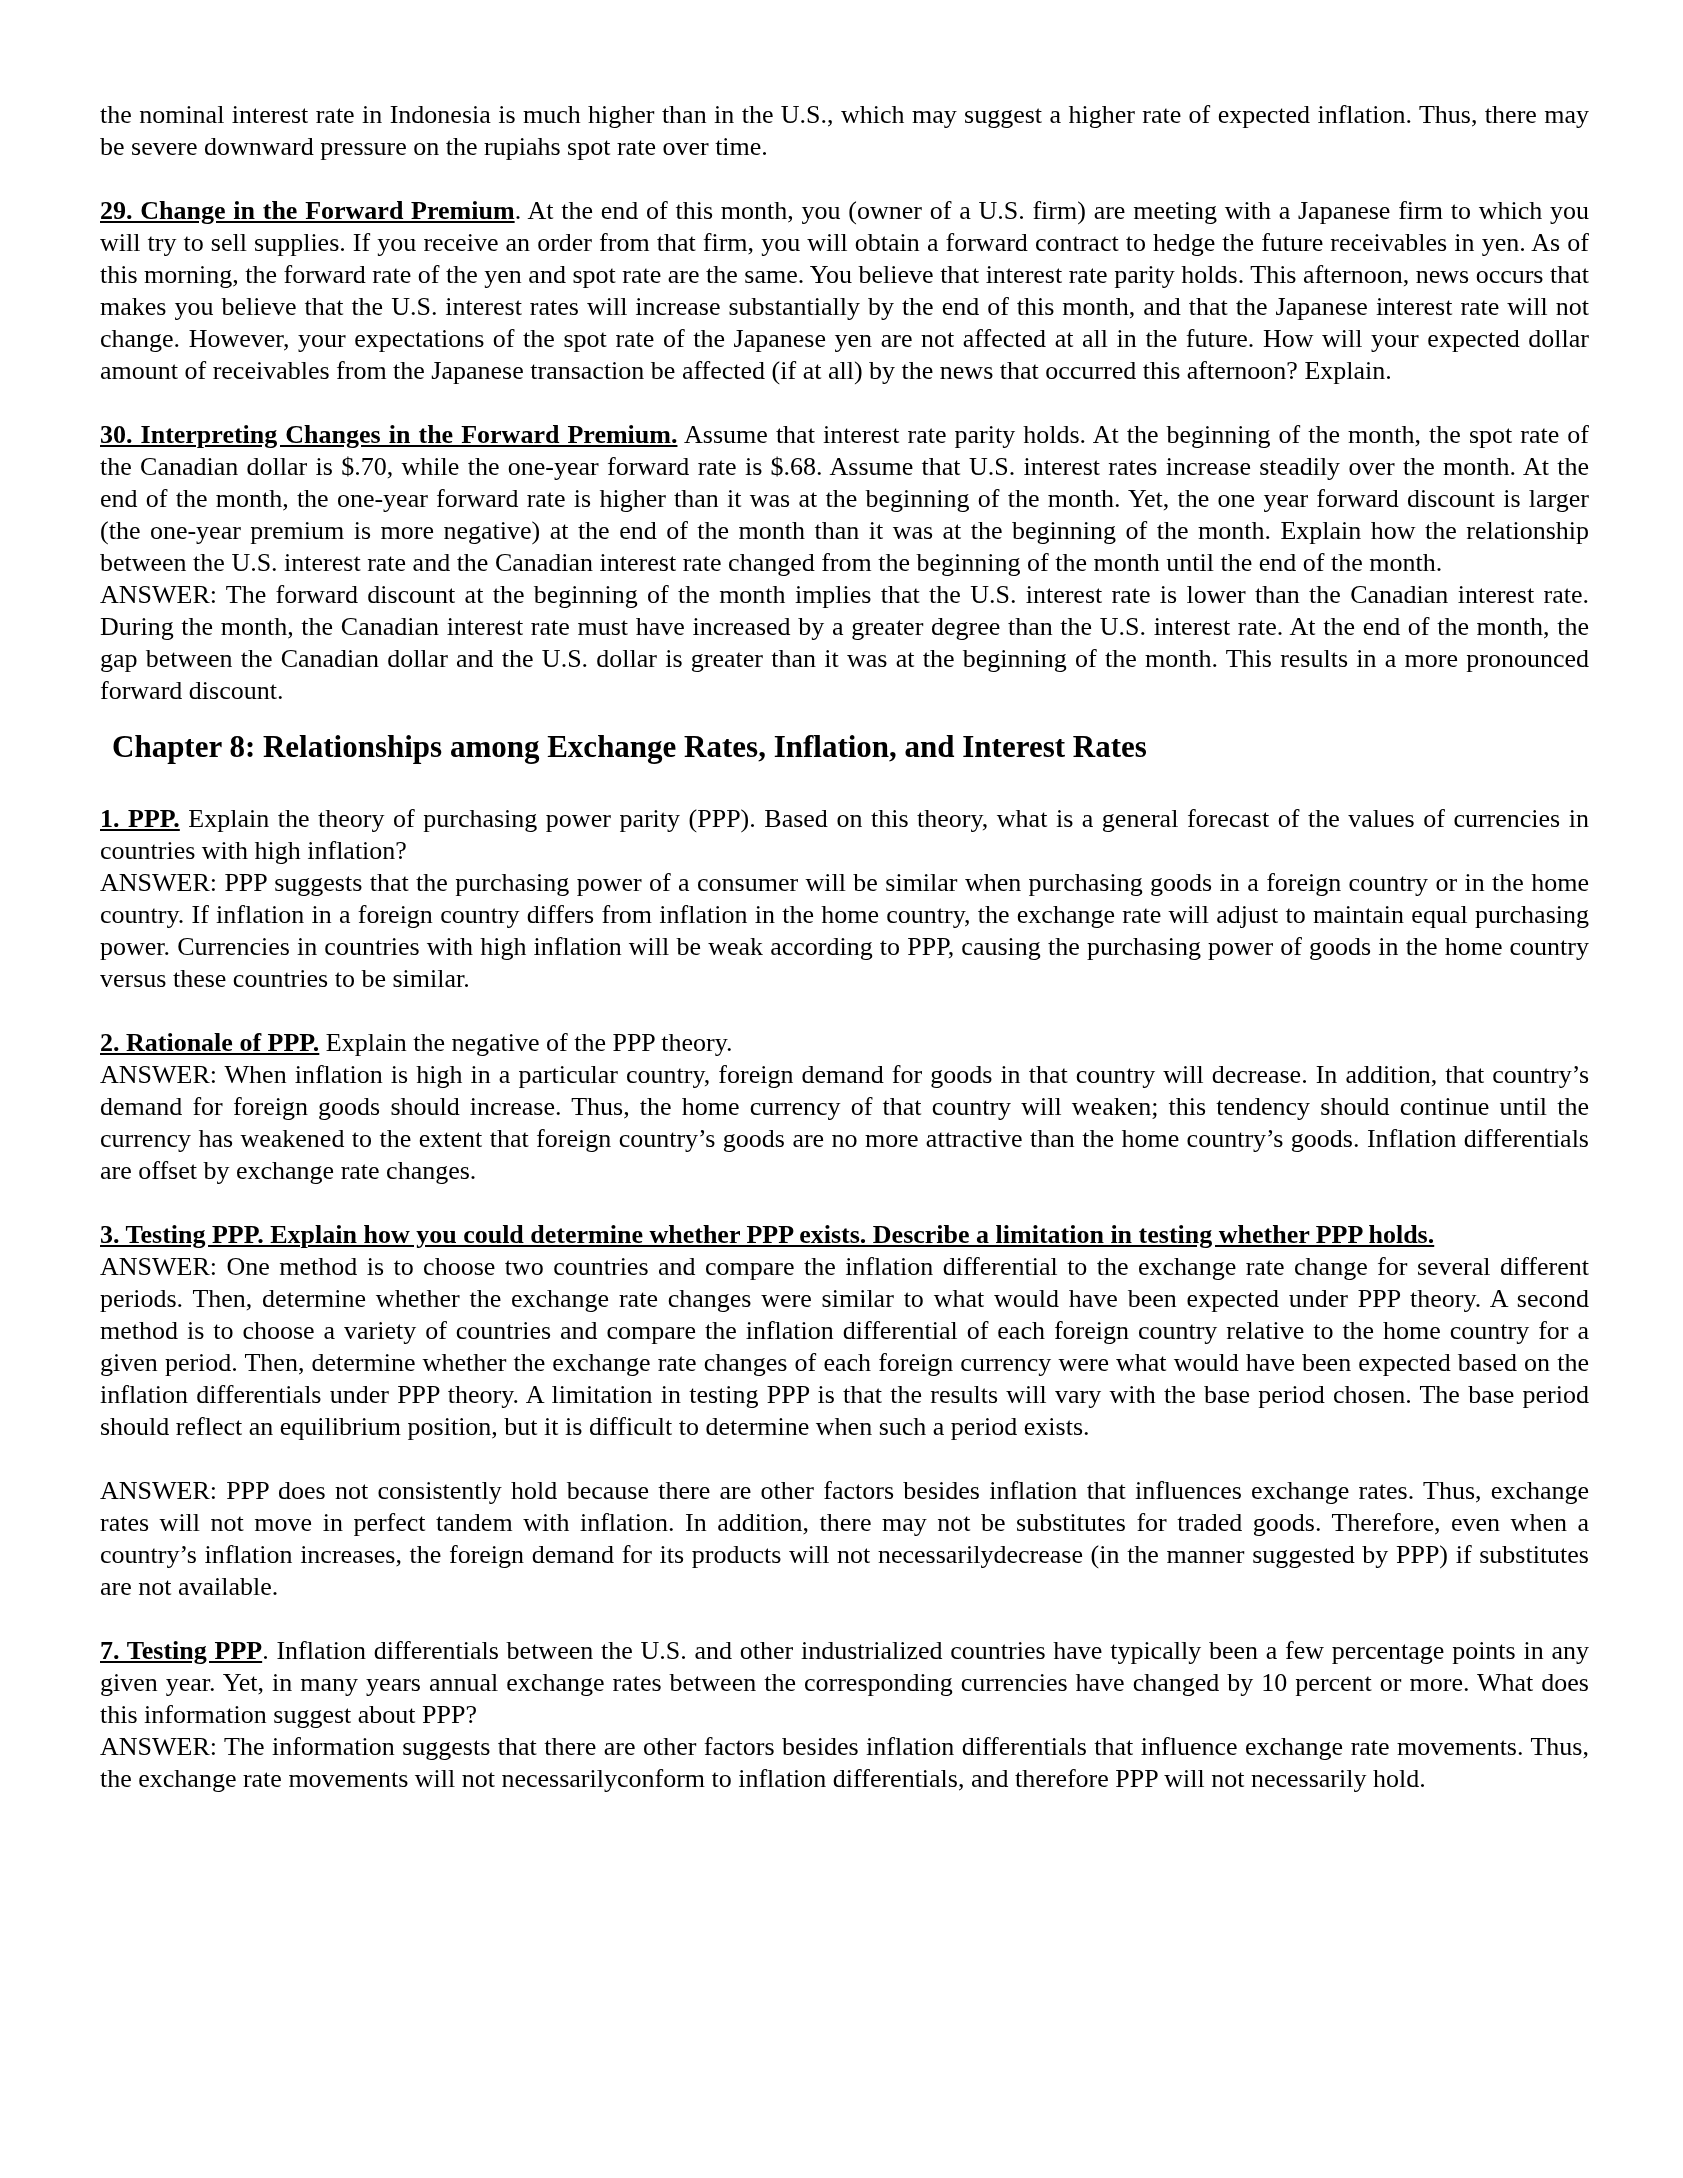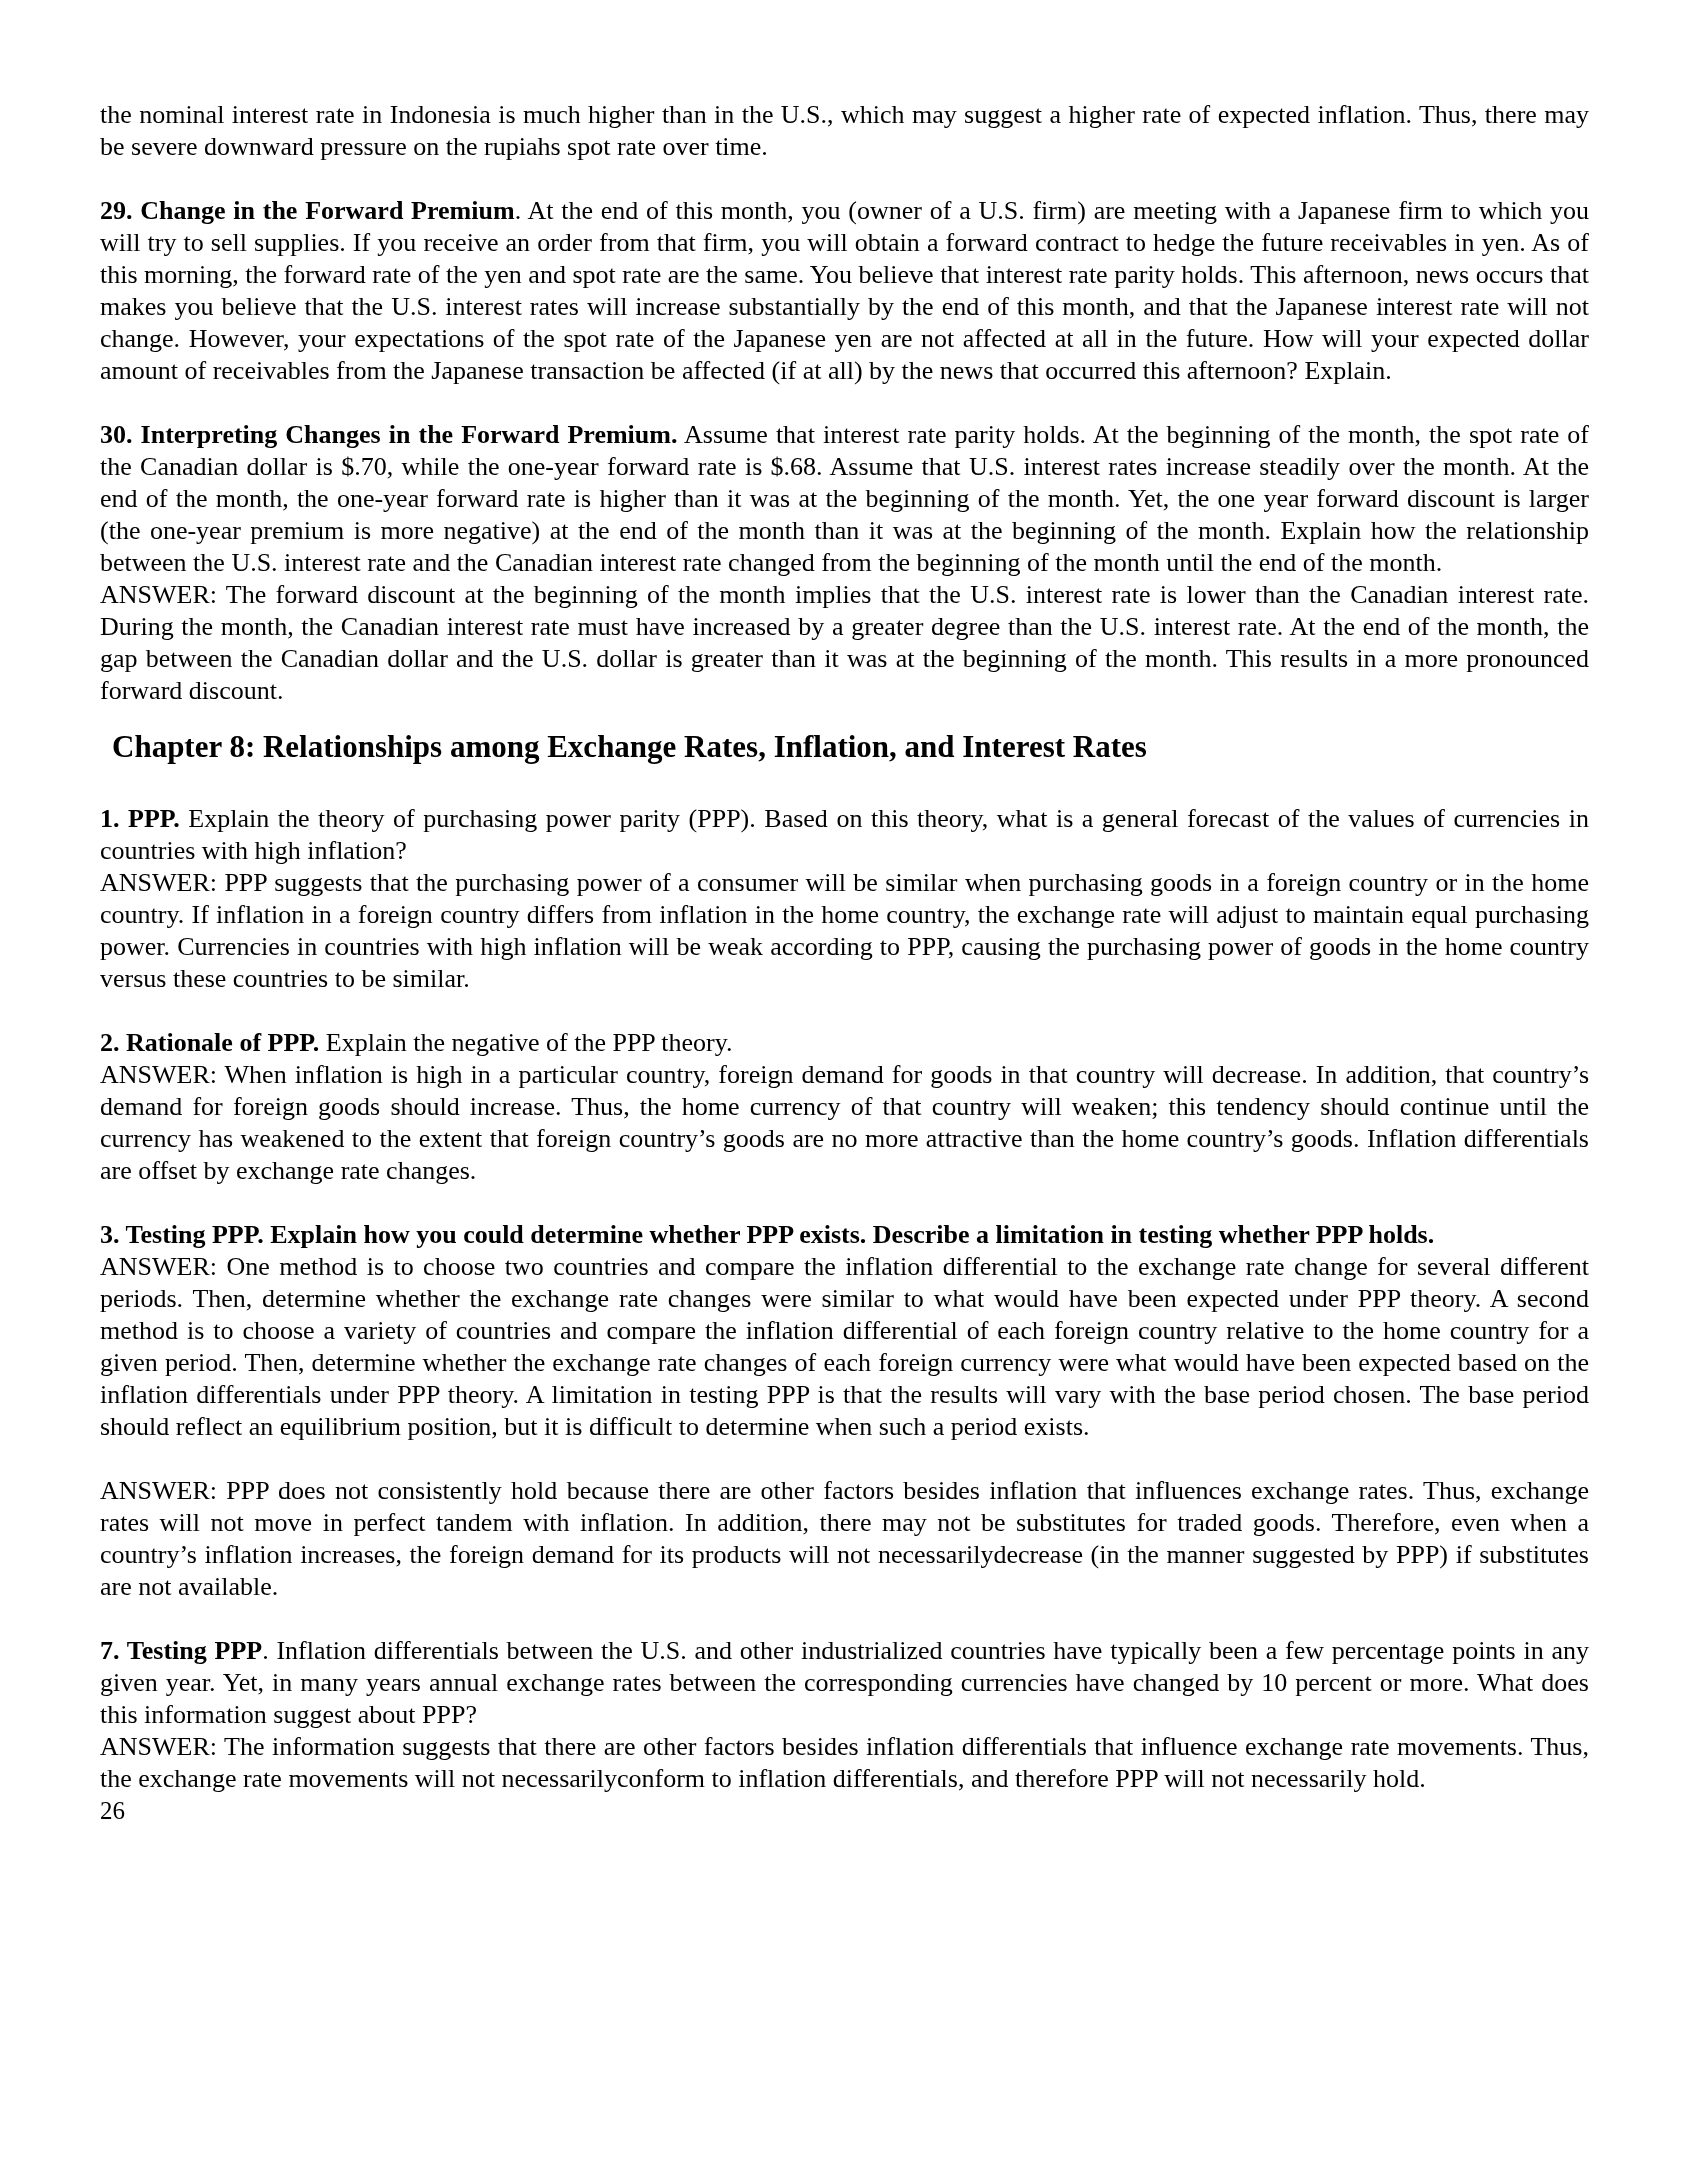--- a/index.html
+++ b/index.html
@@ -18,21 +18,21 @@
     width: 1489px;
   }
   p.para {
     margin: 0;
     font-size: 26px;
     line-height: 32px;
     text-align: justify;
     text-align-last: left;
   }
   .gap { height: 32px; }
-  .q-title { font-weight: bold; }
+  .q-title { font-weight: bold; text-decoration: underline; }
   .q3-all { font-weight: bold; }
   h2.chapter {
     margin: 12px;
     font-size: 31px;
     font-weight: bold;
     line-height: 40px;
     padding-top: 8px;
     padding-bottom: 2px;
   }
   .page-number {
@@ -90,16 +90,15 @@
     <p class="para">ANSWER: PPP does not consistently hold because there are other factors besides inflation that influences exchange rates. Thus, exchange rates will not move in perfect tandem with inflation. In addition, there may not be substitutes for traded goods. Therefore, even when a country’s inflation increases, the foreign demand for its products will not necessarilydecrease (in the manner suggested by PPP) if substitutes are not available.</p>
   </div>
 
   <div class="gap"></div>
 
   <div>
     <p class="para"><span class="q-title">7. Testing PPP</span><span>. Inflation differentials between the U.S. and other industrialized countries have typically been a few percentage points in any given year. Yet, in many years annual exchange rates between the corresponding currencies have changed by 10 percent or more. What does this information suggest about PPP?</span></p>
     <p class="para">ANSWER: The information suggests that there are other factors besides inflation differentials that influence exchange rate movements. Thus, the exchange rate movements will not necessarilyconform to inflation differentials, and therefore PPP will not necessarily hold.</p>
   </div>
 
-  <p class="page-number">26</p>
 
 </div>
 
 
 </body></html>

